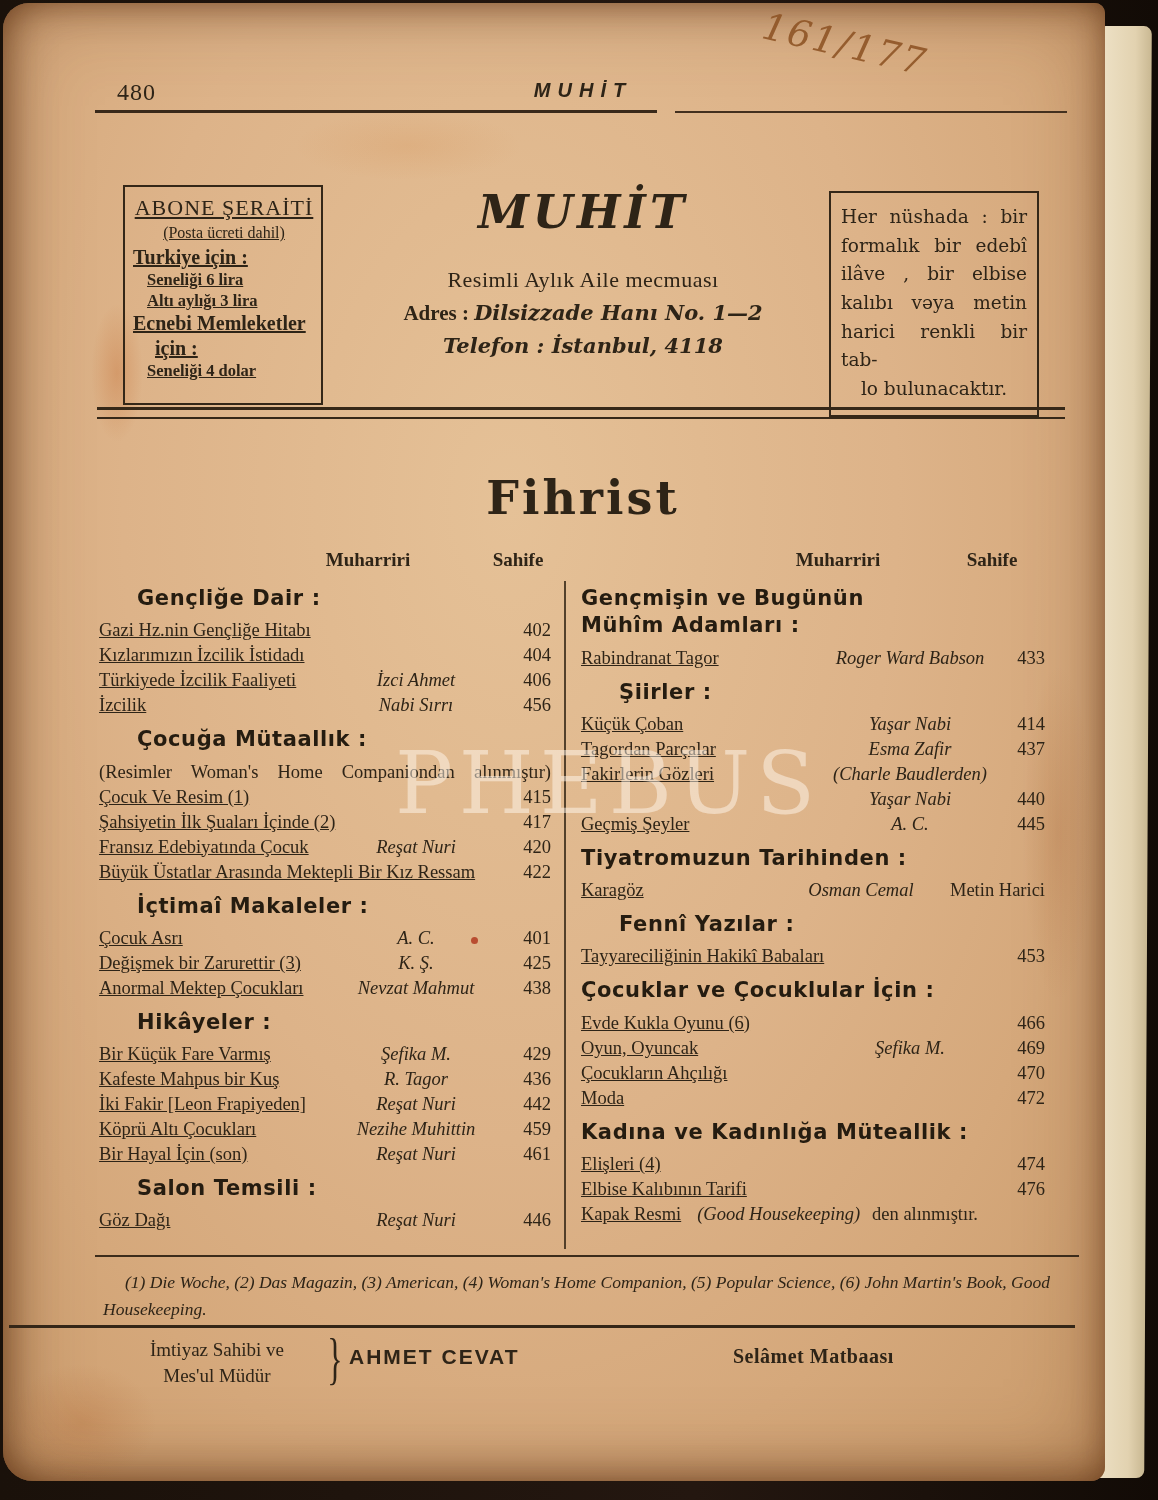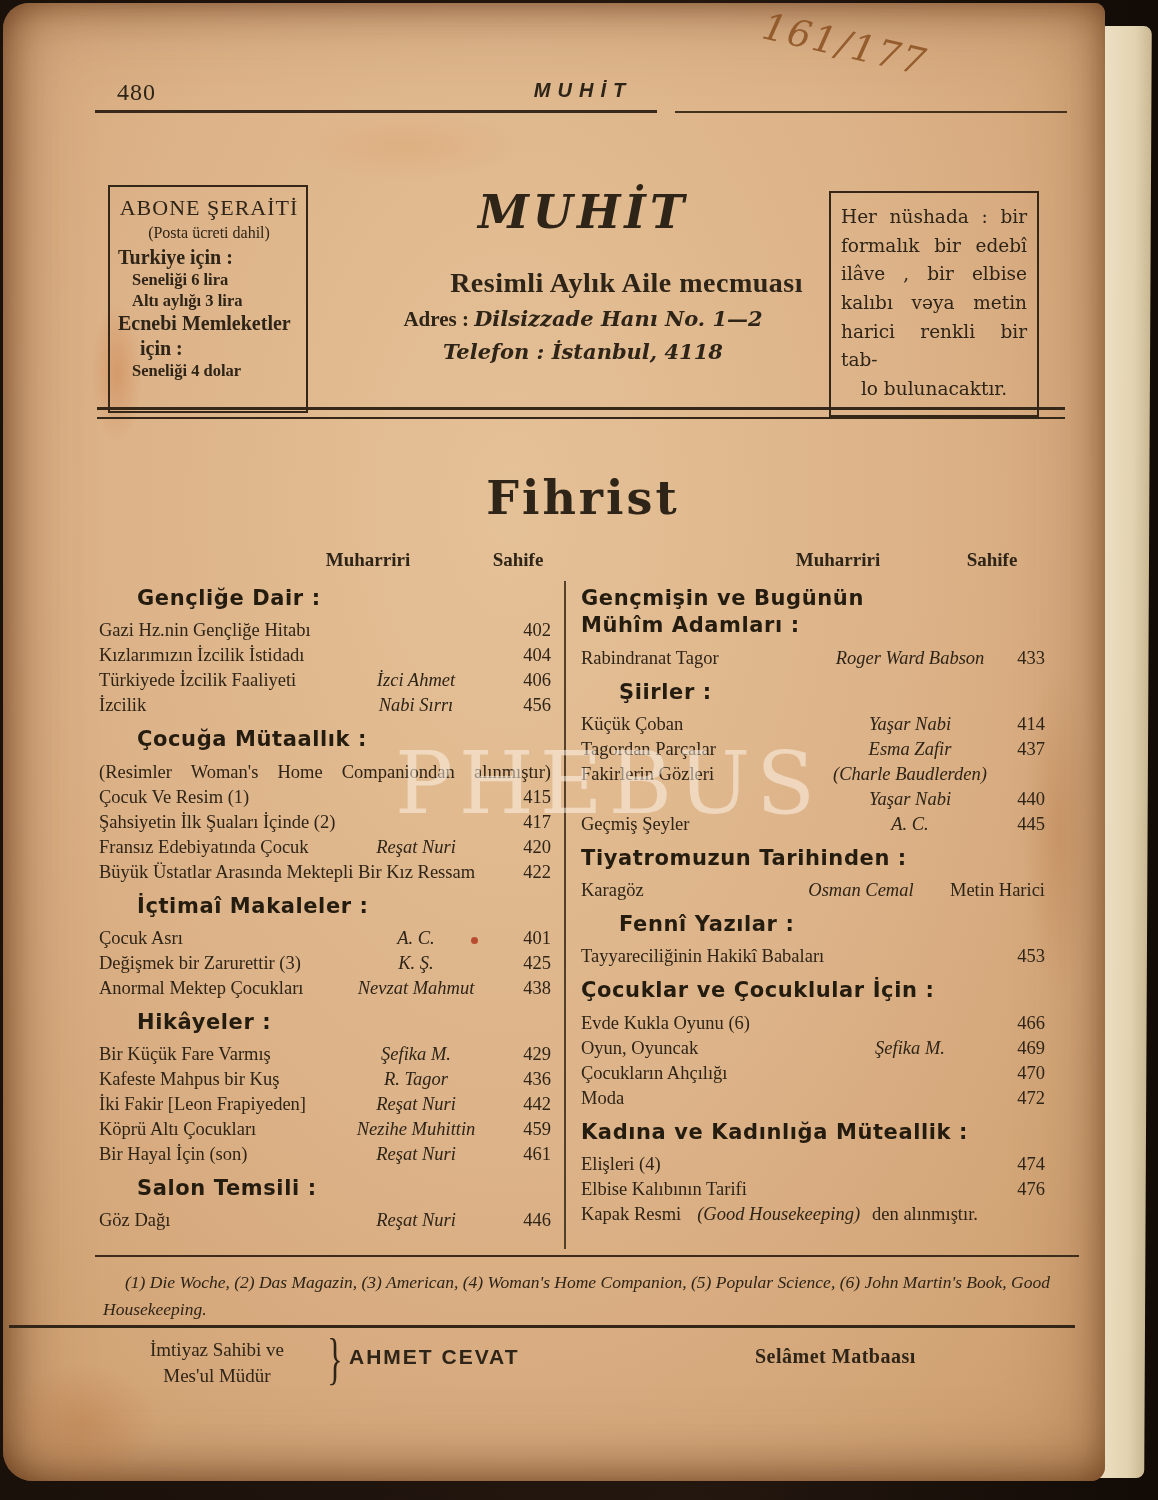--- a/index.html
+++ b/index.html
@@ -22,30 +22,30 @@
   
   .pg-num{position:absolute;left:114px;top:76px;font-size:24px;letter-spacing:1px;}
   .run-title{position:absolute;left:96px;top:76px;width:968px;text-align:center;
     font-family:"Liberation Sans",sans-serif;font-weight:bold;font-style:italic;font-size:20px;letter-spacing:7px;}
   .rule-head-l{position:absolute;left:92px;top:107px;width:562px;height:3px;background:#39291a;}
   .rule-head-r{position:absolute;left:672px;top:108px;width:392px;height:2px;background:#43301f;}
   .handwrite{position:absolute;left:758px;top:20px;font-family:"DejaVu Serif",serif;font-style:italic;
     font-size:37px;color:#8f5526;transform:rotate(13deg);letter-spacing:2px;opacity:.9;}
 
   
-  .sub-box{position:absolute;left:105px;top:182px;width:182px;height:204px;border:2px solid #342718;padding:8px 6px 12px 8px;}
+  .sub-box{position:absolute;left:120px;top:182px;width:182px;height:204px;border:2px solid #342718;padding:8px 6px 4px 8px;text-decoration:underline;}
   .sub-title{text-align:center;font-size:22px;letter-spacing:1px;margin-bottom:2px;}
   .sub-line{font-size:17px;line-height:1.25;}
   .sub-line.small{text-align:center;font-size:16px;margin-bottom:2px;}
   .sub-line.large{font-size:20px;font-weight:bold;}
   .sub-line.medium{font-weight:bold;font-size:16.5px;padding-left:14px;}
   .sub-line.indent2{padding-left:22px;}
   .title-block{position:absolute;left:360px;top:186px;width:440px;text-align:center;}
   .mag-title{font-family:"DejaVu Serif",serif;font-weight:bold;font-style:italic;font-size:46px;letter-spacing:4px;line-height:1;}
-  .mag-sub{font-weight:bold;font-size:28px;margin-top:32px;letter-spacing:.5px;text-align:right;}
+  .mag-sub{font-weight:normal;font-size:22px;margin-top:32px;letter-spacing:.5px;}
   .mag-line{font-size:21px;margin-top:7px;}
   .mag-line .lbl{font-weight:bold;}
   .mag-line .val{font-family:"DejaVu Serif",serif;font-weight:bold;font-style:italic;}
   .mag-line.tel{font-family:"DejaVu Serif",serif;font-weight:bold;font-style:italic;}
   .promo-box{position:absolute;left:826px;top:188px;width:186px;height:202px;border:2px solid #342718;padding:10px 10px;}
   .promo-line{font-family:"DejaVu Serif",serif;font-size:18.5px;line-height:1.55;text-align:justify;text-align-last:justify;}
   .promo-line.last{text-align-last:center;}
   .rule-mast{position:absolute;left:94px;top:404px;width:968px;height:7px;border-top:3px solid #362818;border-bottom:2px solid #362818;}
 
   
@@ -56,38 +56,38 @@
   .col{position:absolute;top:578px;}
   .col-left{left:96px;width:452px;}
   .col-right{left:578px;width:464px;}
   .divider{position:absolute;left:561px;top:578px;width:2px;height:668px;background:#3a2b1a;opacity:.85;}
 
   .toc-section{margin-bottom:8px;}
   .sec-heading{font-family:"DejaVu Sans",sans-serif;font-weight:bold;font-size:21px;letter-spacing:.6px;
     color:#251c10;margin:4px 0 6px 38px;line-height:1.3;white-space:pre-line;}
   .sec-heading.center{margin-left:0;text-align:left;}
   .toc-row{display:flex;align-items:baseline;font-size:18.5px;line-height:25px;}
-  .toc-row .t{flex:1 1 auto;white-space:nowrap;}
+  .toc-row .t{flex:1 1 auto;white-space:nowrap;text-decoration:underline;}
   .toc-row .a{flex:0 0 178px;text-align:center;font-style:italic;white-space:nowrap;}
   .toc-row .a.empty{flex:0 0 0;}
   .toc-row .p{flex:0 0 auto;min-width:46px;text-align:right;white-space:nowrap;}
   .toc-row.note{display:block;text-align:justify;text-align-last:justify;}
   .toc-row.with-sfx .t{flex:0 0 auto;margin-right:16px;}
   .toc-row.with-sfx .a{flex:0 0 auto;margin-right:12px;}
   .toc-row.with-sfx .sfx{flex:0 0 auto;}
 
   .rule-bot1{position:absolute;left:92px;top:1252px;width:984px;height:2px;background:#3c2c1b;}
   .footnote{position:absolute;left:100px;top:1266px;width:972px;font-style:italic;font-size:17.5px;line-height:1.55;text-indent:22px;}
   .rule-bot2{position:absolute;left:6px;top:1322px;width:1066px;height:3px;background:#32241520;background:#342617;}
 
   .owner{position:absolute;left:104px;top:1334px;width:220px;text-align:center;font-size:19px;line-height:1.35;}
   .brace{position:absolute;left:318px;top:1322px;font-size:58px;font-weight:300;transform:scaleX(.55);color:#2e2417;}
   .footer-name{position:absolute;left:346px;top:1342px;font-family:"Liberation Sans",sans-serif;font-weight:bold;
     font-size:21px;letter-spacing:2px;}
-  .printer{position:absolute;left:752px;top:1342px;font-weight:bold;font-size:20px;letter-spacing:.5px;}
+  .printer{position:absolute;left:730px;top:1342px;font-weight:bold;font-size:20px;letter-spacing:.5px;}
 
   .watermark{position:absolute;left:392px;top:730px;font-family:"DejaVu Serif",serif;font-size:86px;
     letter-spacing:6px;color:rgba(255,248,238,.5);pointer-events:none;}
 </style>
 </head>
 <body>
 
 <div class="stage">
   <div class="underpages"></div>
 

